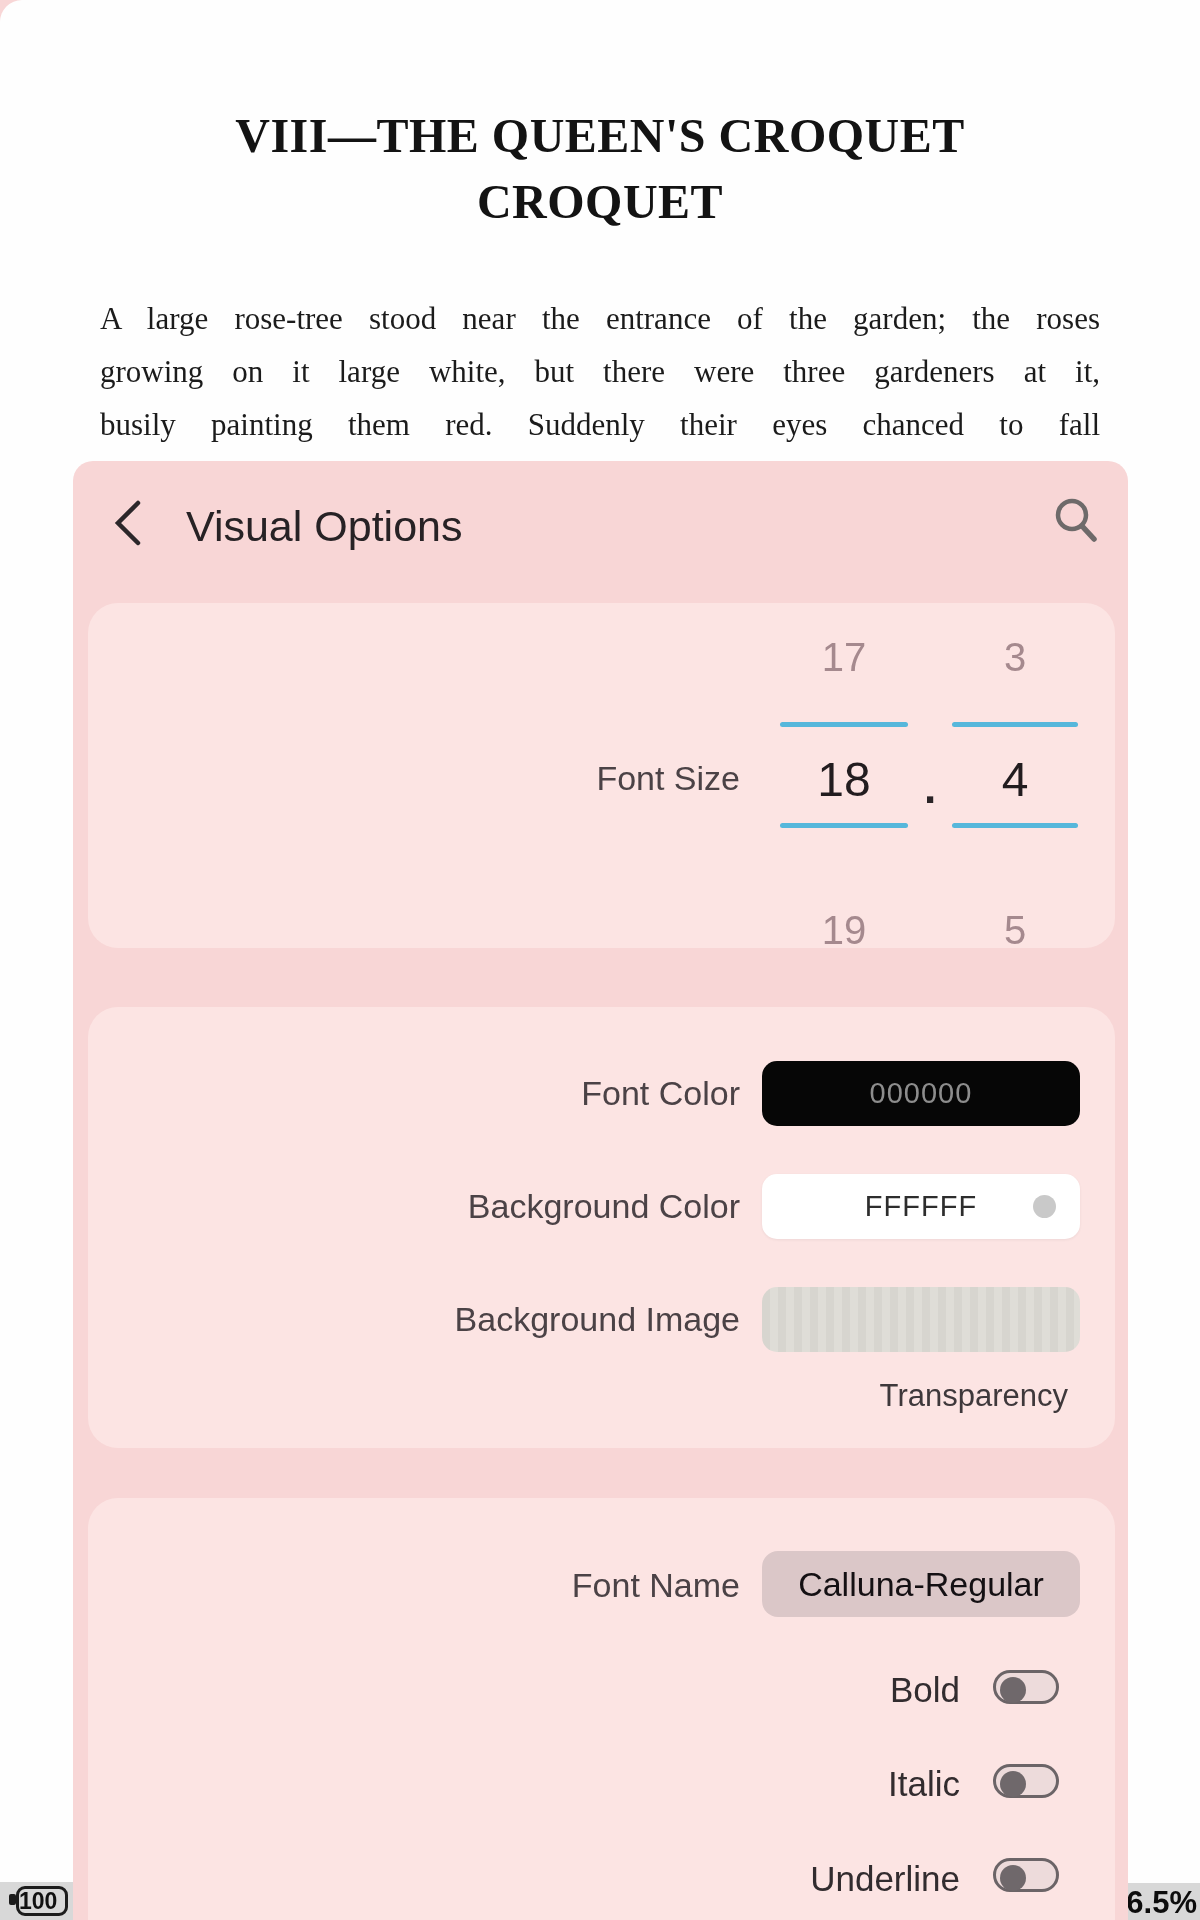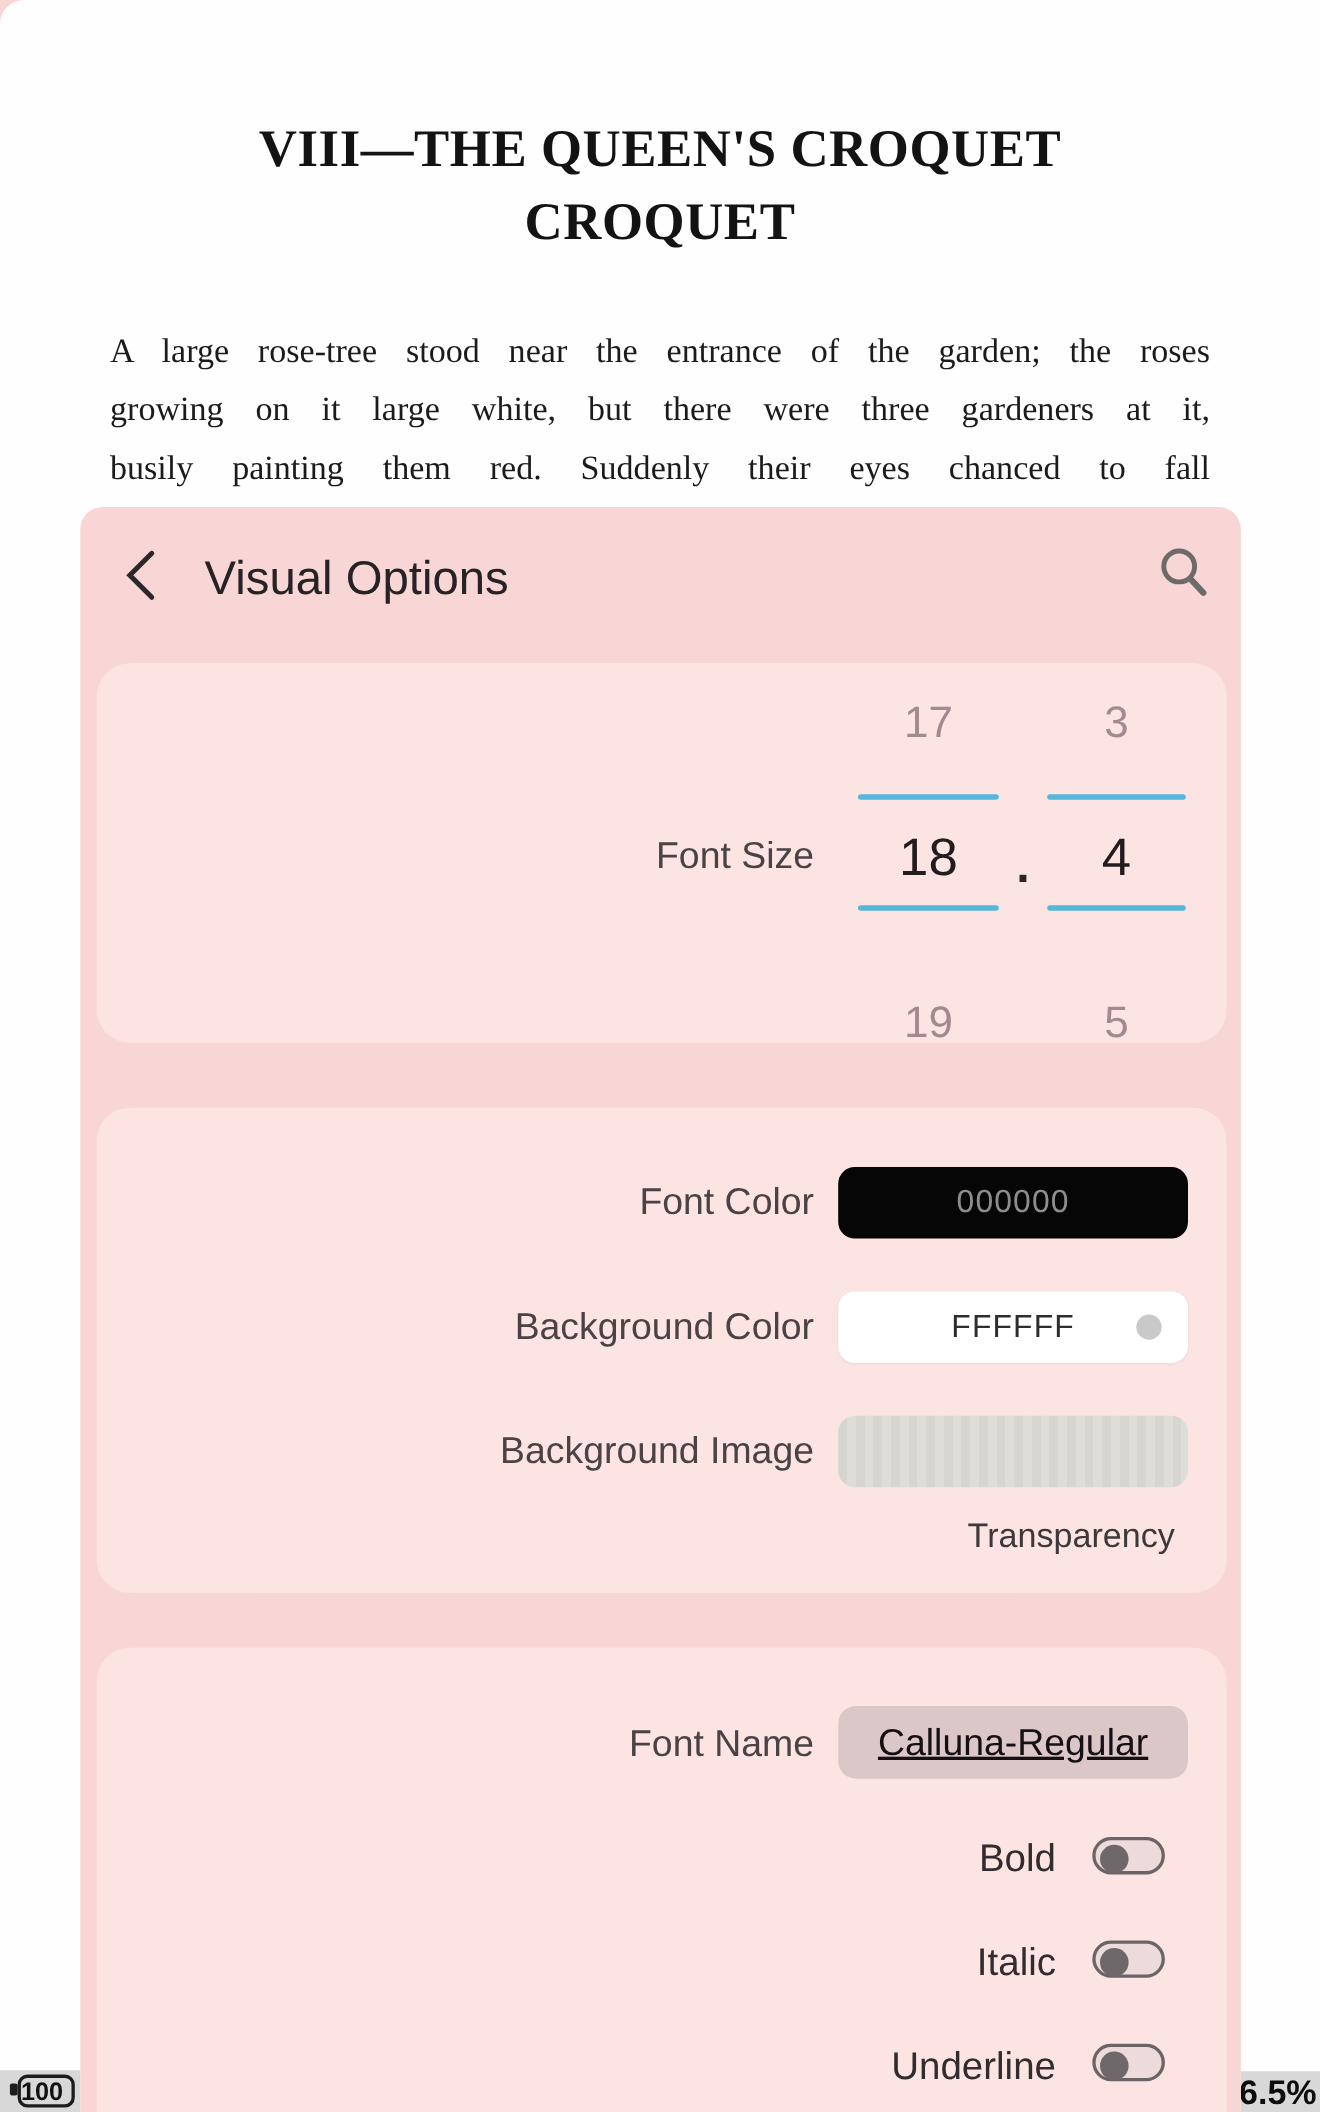--- a/index.html
+++ b/index.html
@@ -115,21 +115,21 @@
       #d7d5cf 0px,#d7d5cf 8px,#dfddd7 8px,#dfddd7 16px);
   }
   .transparency-label{
     position:absolute;right:132px;top:1378px;height:36px;line-height:36px;
     font-size:31px;color:#3e383b;text-align:right;
   }
   
   .font-name-btn{
     position:absolute;left:762px;top:1551px;width:318px;height:66px;
     background:#dbc7c8;border:none;border-radius:16px;cursor:pointer;
-    font-family:"Liberation Sans",sans-serif;font-size:34px;color:#141013;text-decoration:underline;
+    font-family:"Liberation Sans",sans-serif;font-size:34px;color:#141013;
   }
   .toggle-label{
     position:absolute;right:240px;height:42px;line-height:42px;
     font-size:35px;color:#322c2f;white-space:nowrap;
   }
   .lbl-bold{top:1669px;}
   .lbl-italic{top:1763px;}
   .lbl-underline{top:1858px;}
   .toggle{
     position:absolute;left:993px;width:66px;height:34px;

